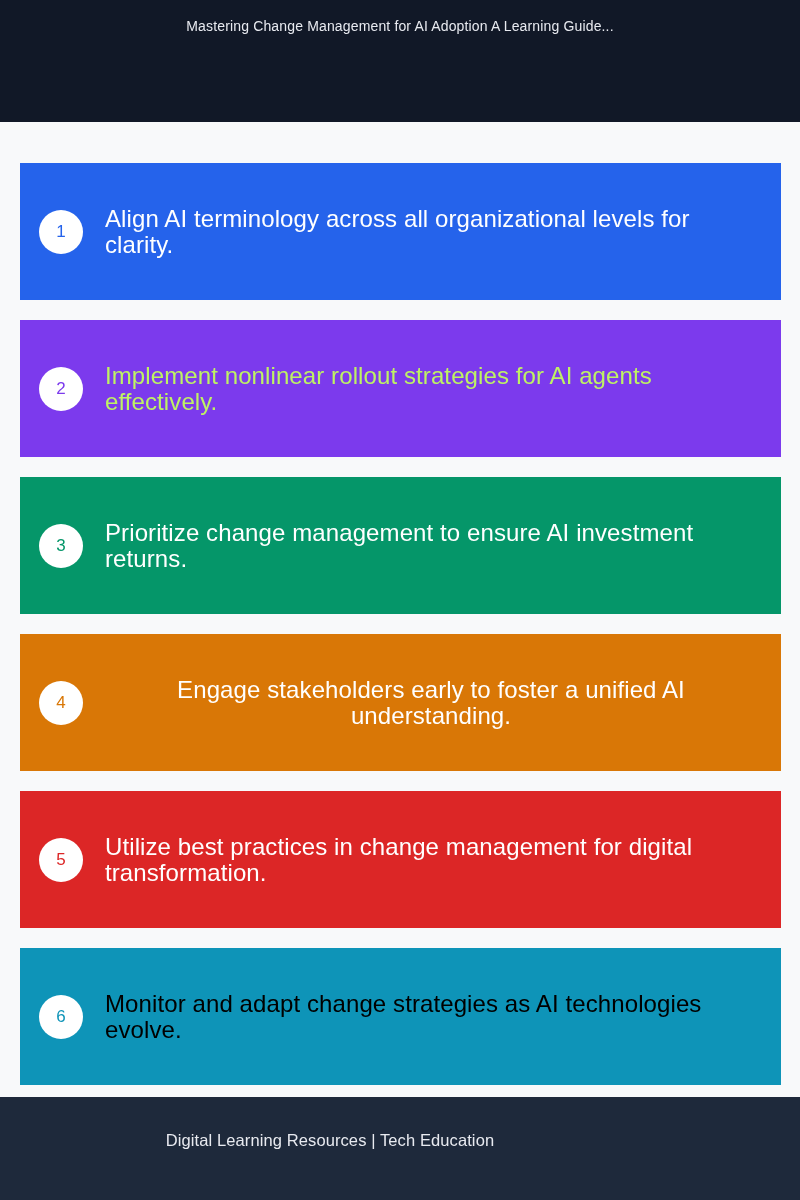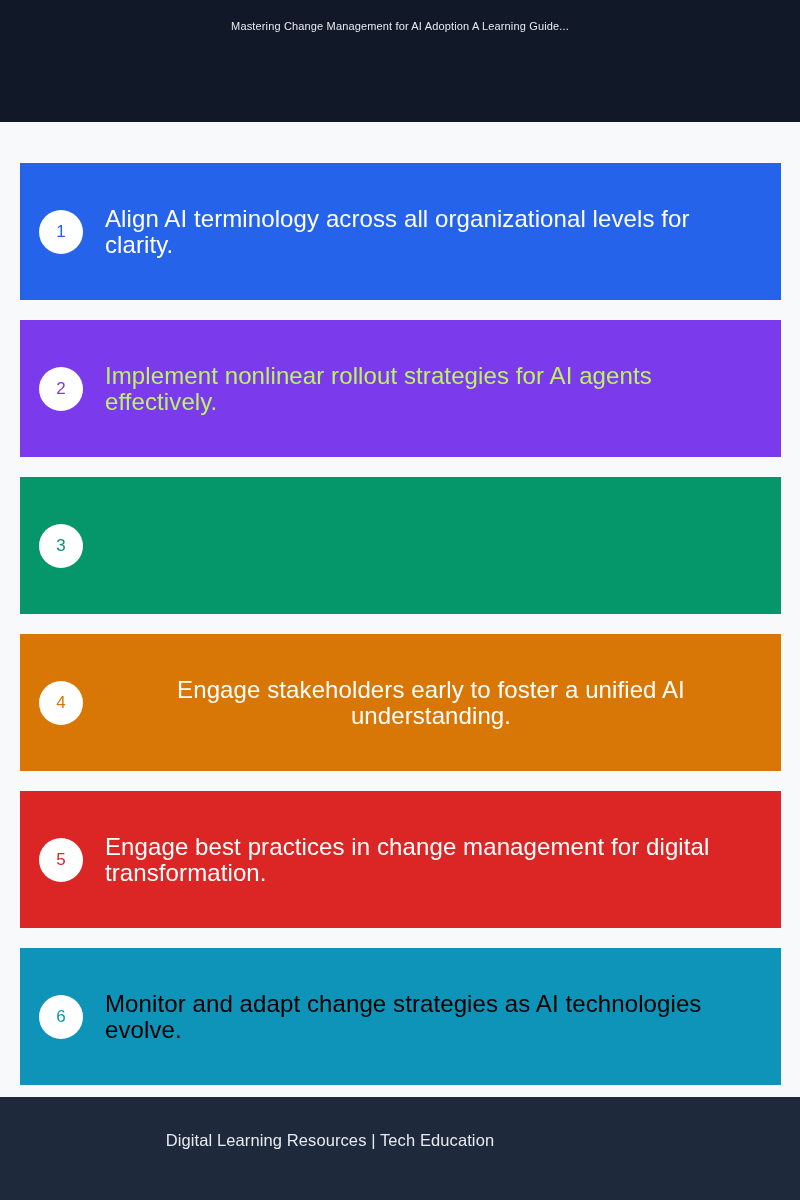--- a/index.html
+++ b/index.html
@@ -25,21 +25,21 @@
     position: relative;
   }
 
   .header-title {
     position: absolute;
     top: 19px;
     left: 0;
     width: 800px;
     text-align: center;
     color: #E8EAF0;
-    font-size: 11px;
+    font-size: 14px;
     font-weight: 400;
     letter-spacing: 0.15px;
     line-height: 14px;
     white-space: nowrap;
   }
 
   
   .cards {
     position: absolute;
     top: 163px;
@@ -118,28 +118,29 @@
     <div class="card" style="background: rgb(37, 99, 235);">
       <div class="card-badge" style="background: rgb(255, 255, 255); color: rgb(37, 99, 235);">1</div>
       <div class="card-text" style="color: rgb(255, 255, 255);">Align AI terminology across all organizational levels for clarity.</div>
     </div>
     <div class="card" style="background: rgb(124, 58, 237);">
       <div class="card-badge" style="background: rgb(255, 255, 255); color: rgb(124, 58, 237);">2</div>
       <div class="card-text" style="color: #bef264;">Implement nonlinear rollout strategies for AI agents effectively.</div>
     </div>
     <div class="card" style="background: rgb(5, 150, 105);">
       <div class="card-badge" style="background: rgb(255, 255, 255); color: rgb(5, 150, 105);">3</div>
+      <div class="card-text" style="color: rgb(255, 255, 255);">Prioritize change management to ensure AI investment returns.</div>
     </div>
     <div class="card" style="background: rgb(217, 119, 6);">
       <div class="card-badge" style="background: rgb(255, 255, 255); color: rgb(217, 119, 6);">4</div>
       <div class="card-text" style="color: rgb(255, 255, 255); text-align: center;">Engage stakeholders early to foster a unified AI understanding.</div>
     </div>
     <div class="card" style="background: rgb(220, 38, 38);">
       <div class="card-badge" style="background: rgb(255, 255, 255); color: rgb(220, 38, 38);">5</div>
-      <div class="card-text" style="color: rgb(255, 255, 255);">Engage best practices in change management for digital transformation.</div>
+      <div class="card-text" style="color: rgb(255, 255, 255);">Utilize best practices in change management for digital transformation.</div>
     </div>
     <div class="card" style="background: rgb(14, 148, 184);">
       <div class="card-badge" style="background: rgb(255, 255, 255); color: rgb(14, 148, 184);">6</div>
       <div class="card-text" style="color: #000000;">Monitor and adapt change strategies as AI technologies evolve.</div>
     </div>
   </div>
 
 <div class="footer" style="background: rgb(30, 41, 59);">
   <div class="footer-text" style="color: rgb(232, 234, 240);">Digital Learning Resources | Tech Education</div>
 </div>

